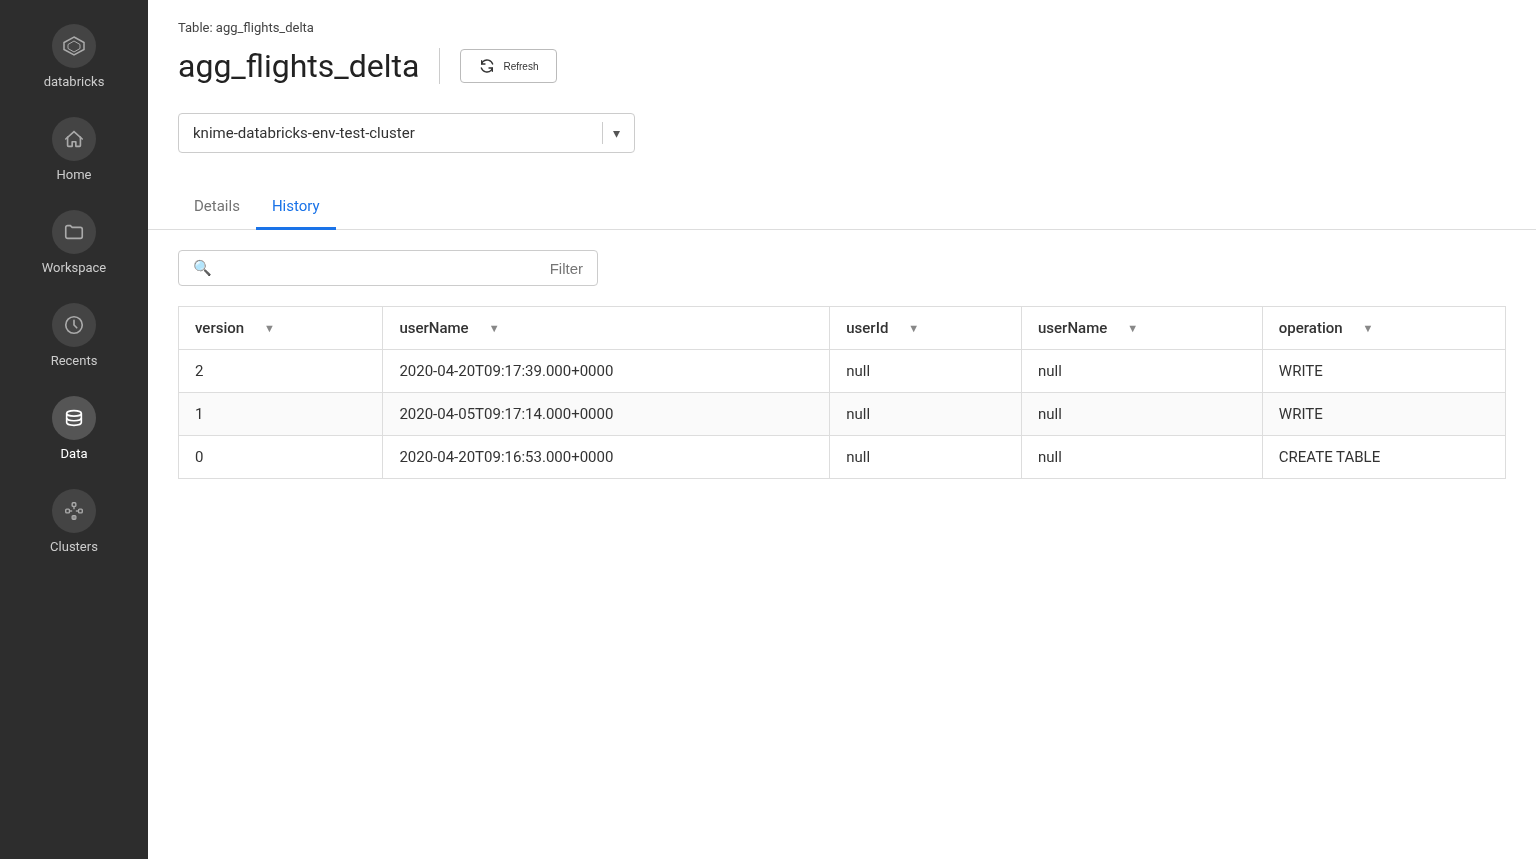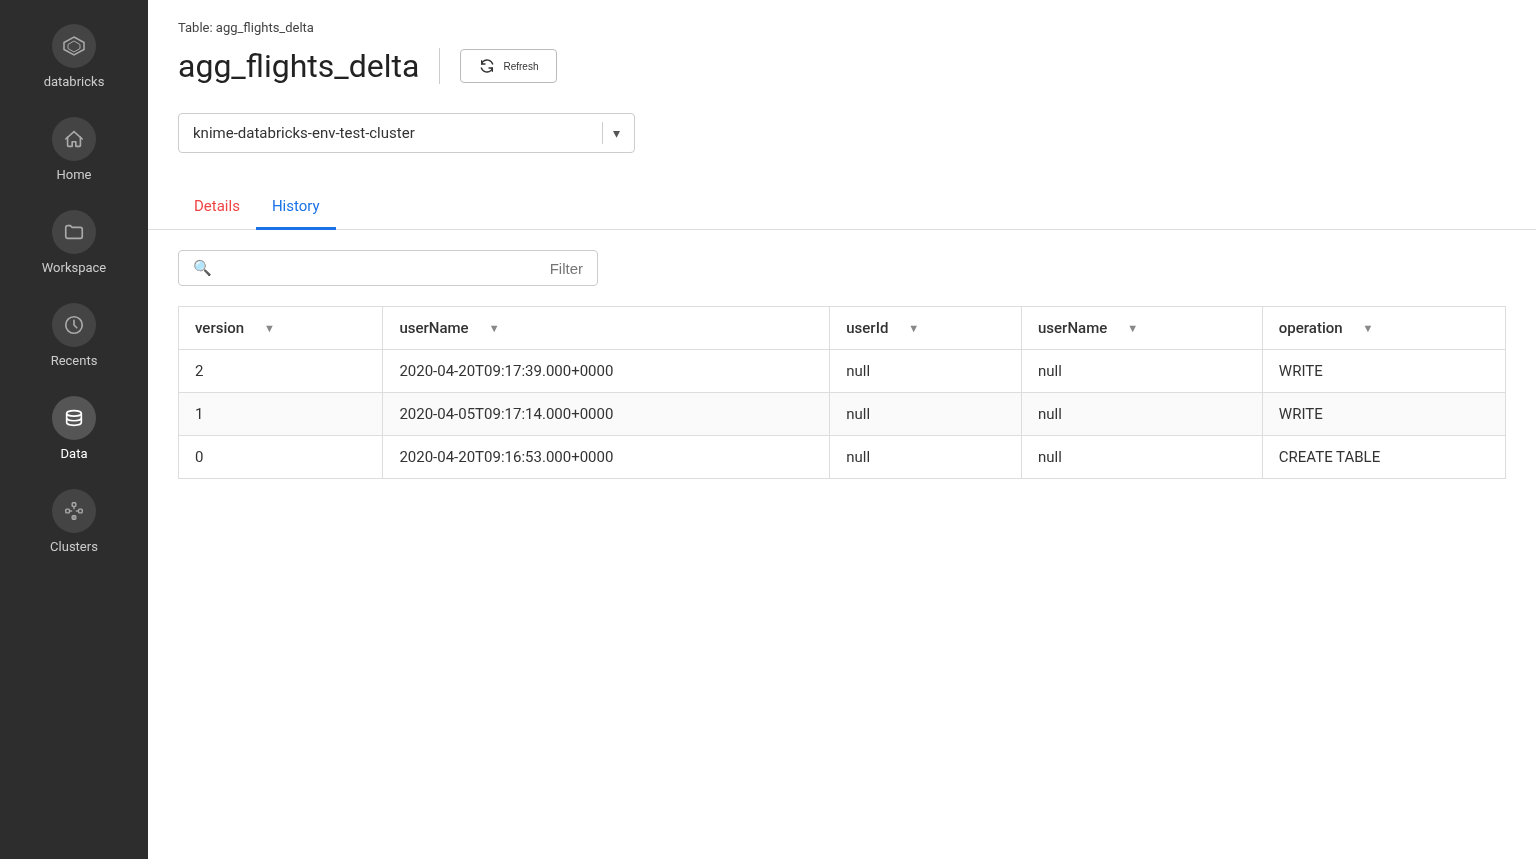--- a/index.html
+++ b/index.html
@@ -293,21 +293,21 @@
     </div>
 
     <div class="cluster-selector">
       <span class="cluster-selector-text">knime-databricks-env-test-cluster</span>
       <div class="cluster-selector-divider"></div>
       <span class="chevron-down">▾</span>
     </div>
   </div>
 
   <div class="tabs">
-    <div class="tab" style="color:#ef4444;">
+    <div class="tab" style="color:#737373;">
       <span>Details</span>
     </div>
     <div class="tab active">
       <span>History</span>
     </div>
   </div>
 
   <div class="content">
 
     <div class="filter-input-wrap">

